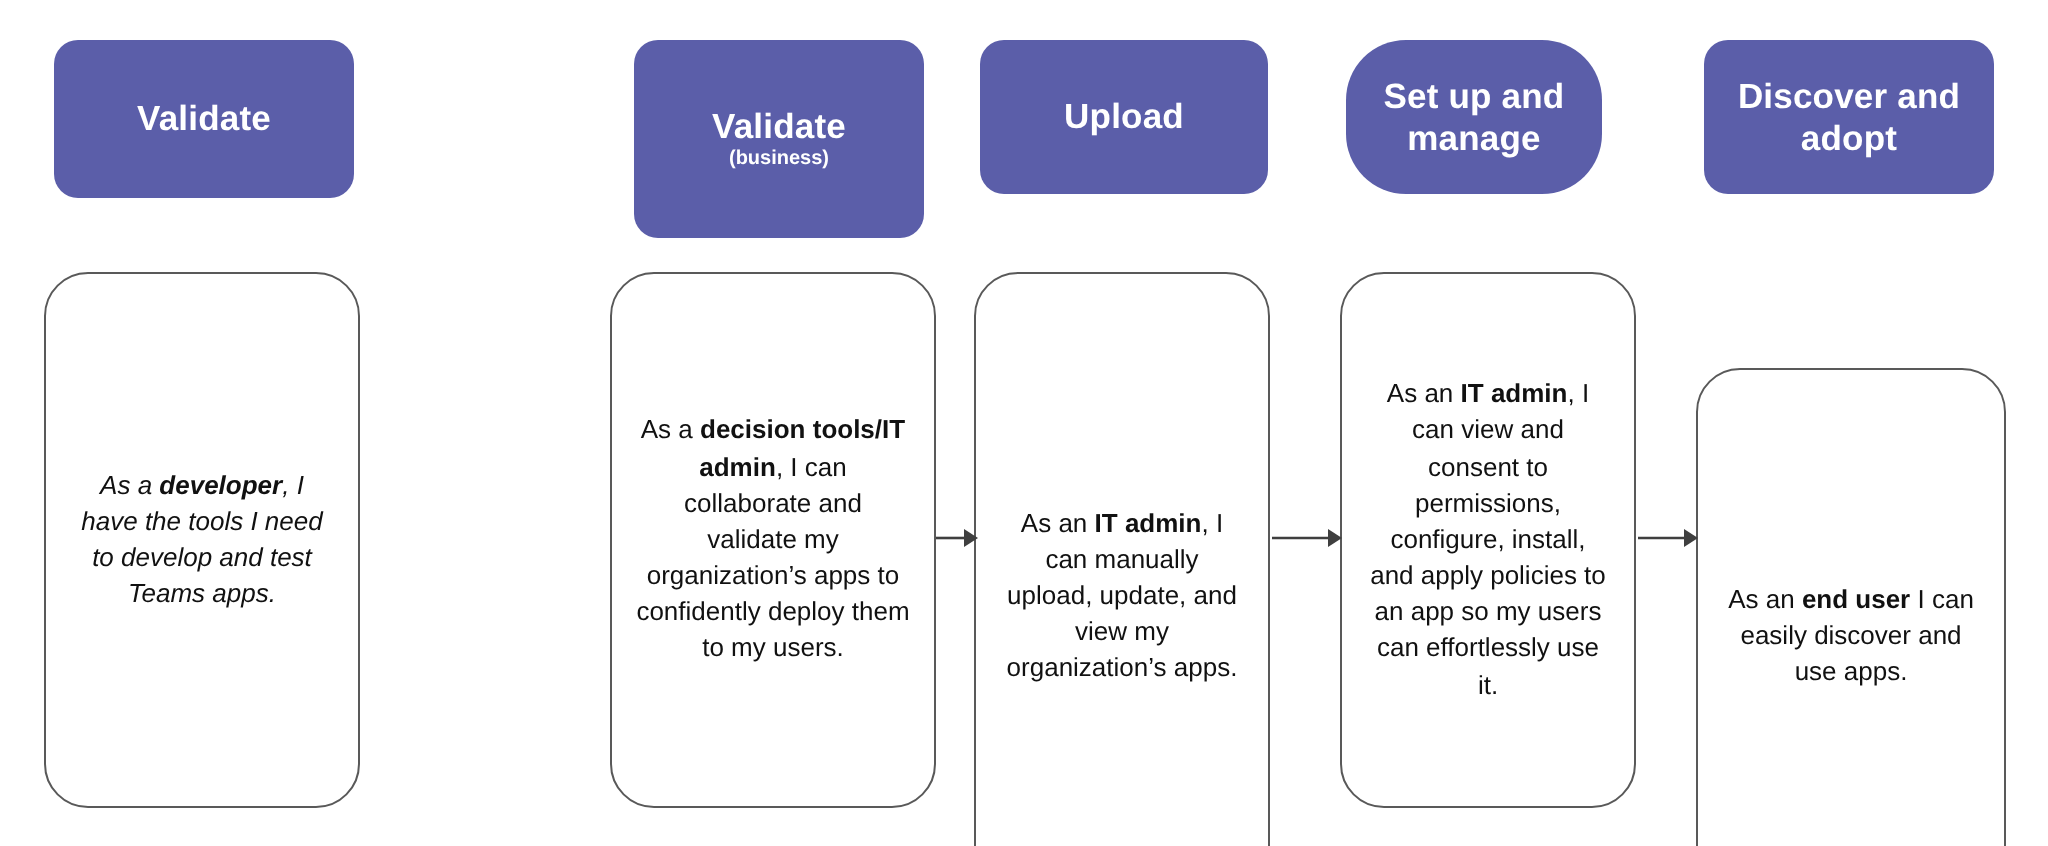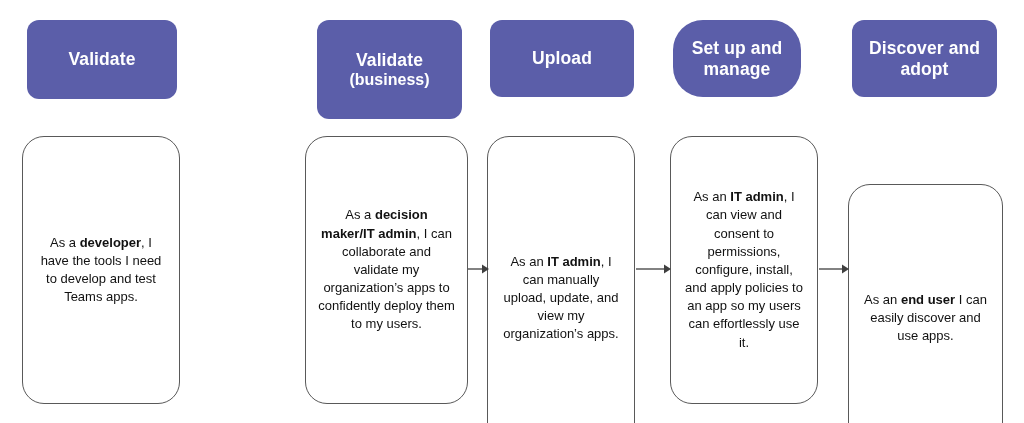--- a/index.html
+++ b/index.html
@@ -37,21 +37,21 @@
     line-height: 1.16;
     padding: 4px 6px;
   }
   .pill .pill-title {
     font-size: 17.5px;
     font-weight: bold;
     letter-spacing: 0.1px;
     white-space: pre-line;
   }
   .pill .pill-sub {
-    font-size: 16px;
+    font-size: 10px;
     font-weight: bold;
     margin-top: 1px;
   }
 
   
   .card {
     position: absolute;
     box-sizing: border-box;
     background: #ffffff;
     border: 1.2px solid #595959;
@@ -102,25 +102,25 @@
         <div class="pill-title">Set up and
 manage</div>
       </div>
       <div class="pill" style="left: 852px; top: 20px; width: 145px; height: 77px; background: rgb(91, 94, 169);">
         <div class="pill-title">Discover and
 adopt</div>
       </div>
     </div>
 
   <div id="persona-row">
-      <div class="card" style="left: 22px; top: 136px; width: 158px; height: 268px; border-color: rgb(89, 89, 89);">
+      <div class="card" style="left: 22px; top: 136px; width: 158px; height: 268px; border-color: rgb(89, 89, 89); font-style: italic;">
         <div class="card-text">As a <b>developer</b>, I have the tools I need to develop and test Teams apps.</div>
       </div>
       <div class="card" style="left: 305px; top: 136px; width: 163px; height: 268px; border-color: rgb(89, 89, 89);">
-        <div class="card-text">As a <b>decision maker/IT admin</b>, I can collaborate and validate my organization’s apps to confidently deploy them to my users.</div>
+        <div class="card-text">As a <b>decision tools/IT admin</b>, I can collaborate and validate my organization’s apps to confidently deploy them to my users.</div>
       </div>
       <div class="card" style="left: 487px; top: 136px; width: 148px; height: 324px; border-color: rgb(89, 89, 89);">
         <div class="card-text">As an <b>IT admin</b>, I can manually upload, update, and view my organization’s apps.</div>
       </div>
       <div class="card" style="left: 670px; top: 136px; width: 148px; height: 268px; border-color: rgb(89, 89, 89);">
         <div class="card-text">As an <b>IT admin</b>, I can view and consent to permissions, configure, install, and apply policies to an app so my users can effortlessly use it.</div>
       </div>
       <div class="card" style="left: 848px; top: 136px; width: 155px; height: 268px; border-color: rgb(89, 89, 89); margin-top: 48px;">
         <div class="card-text">As an <b>end user</b> I can easily discover and use apps.</div>
       </div>

